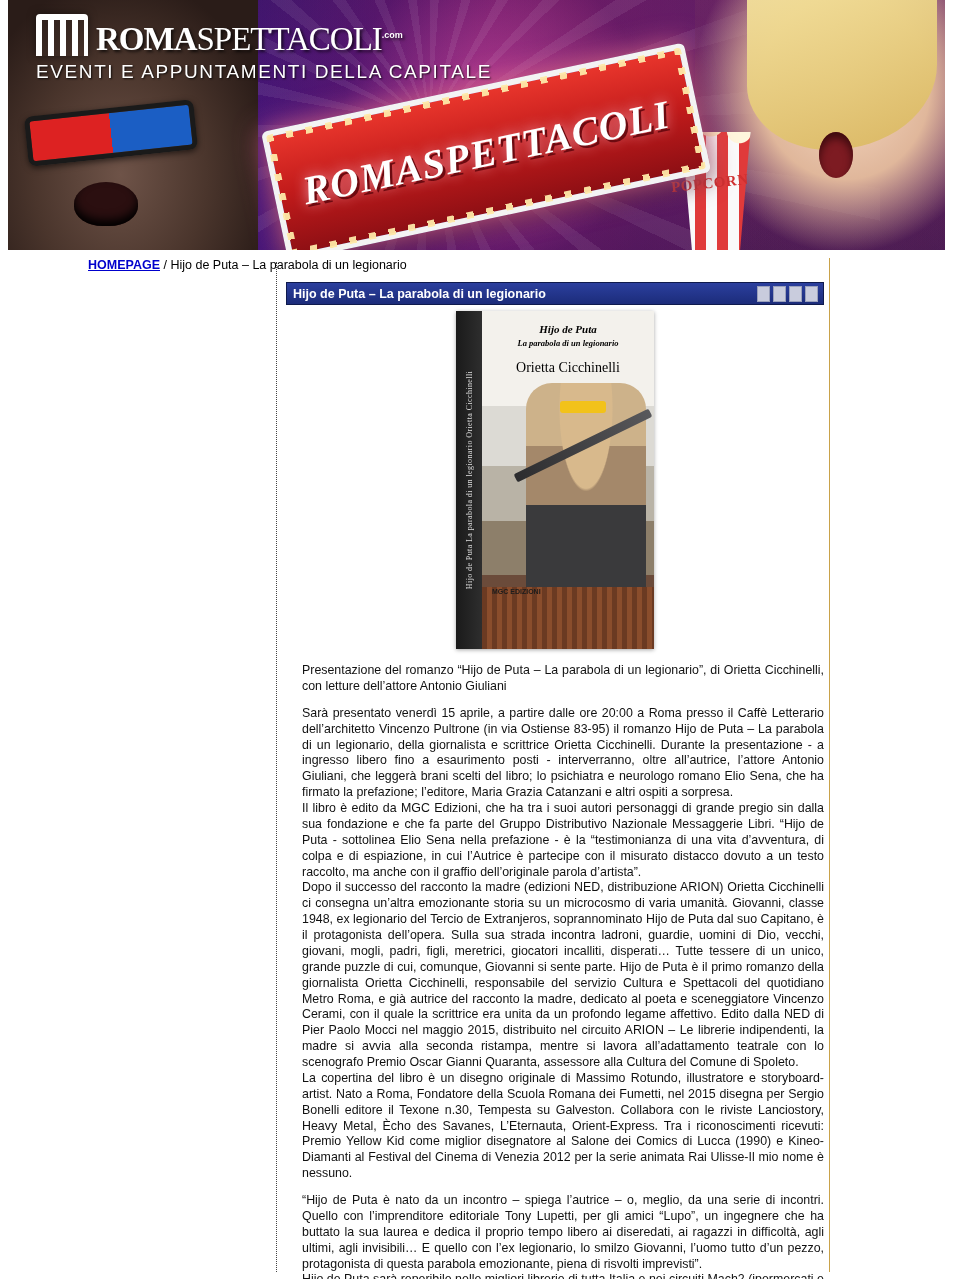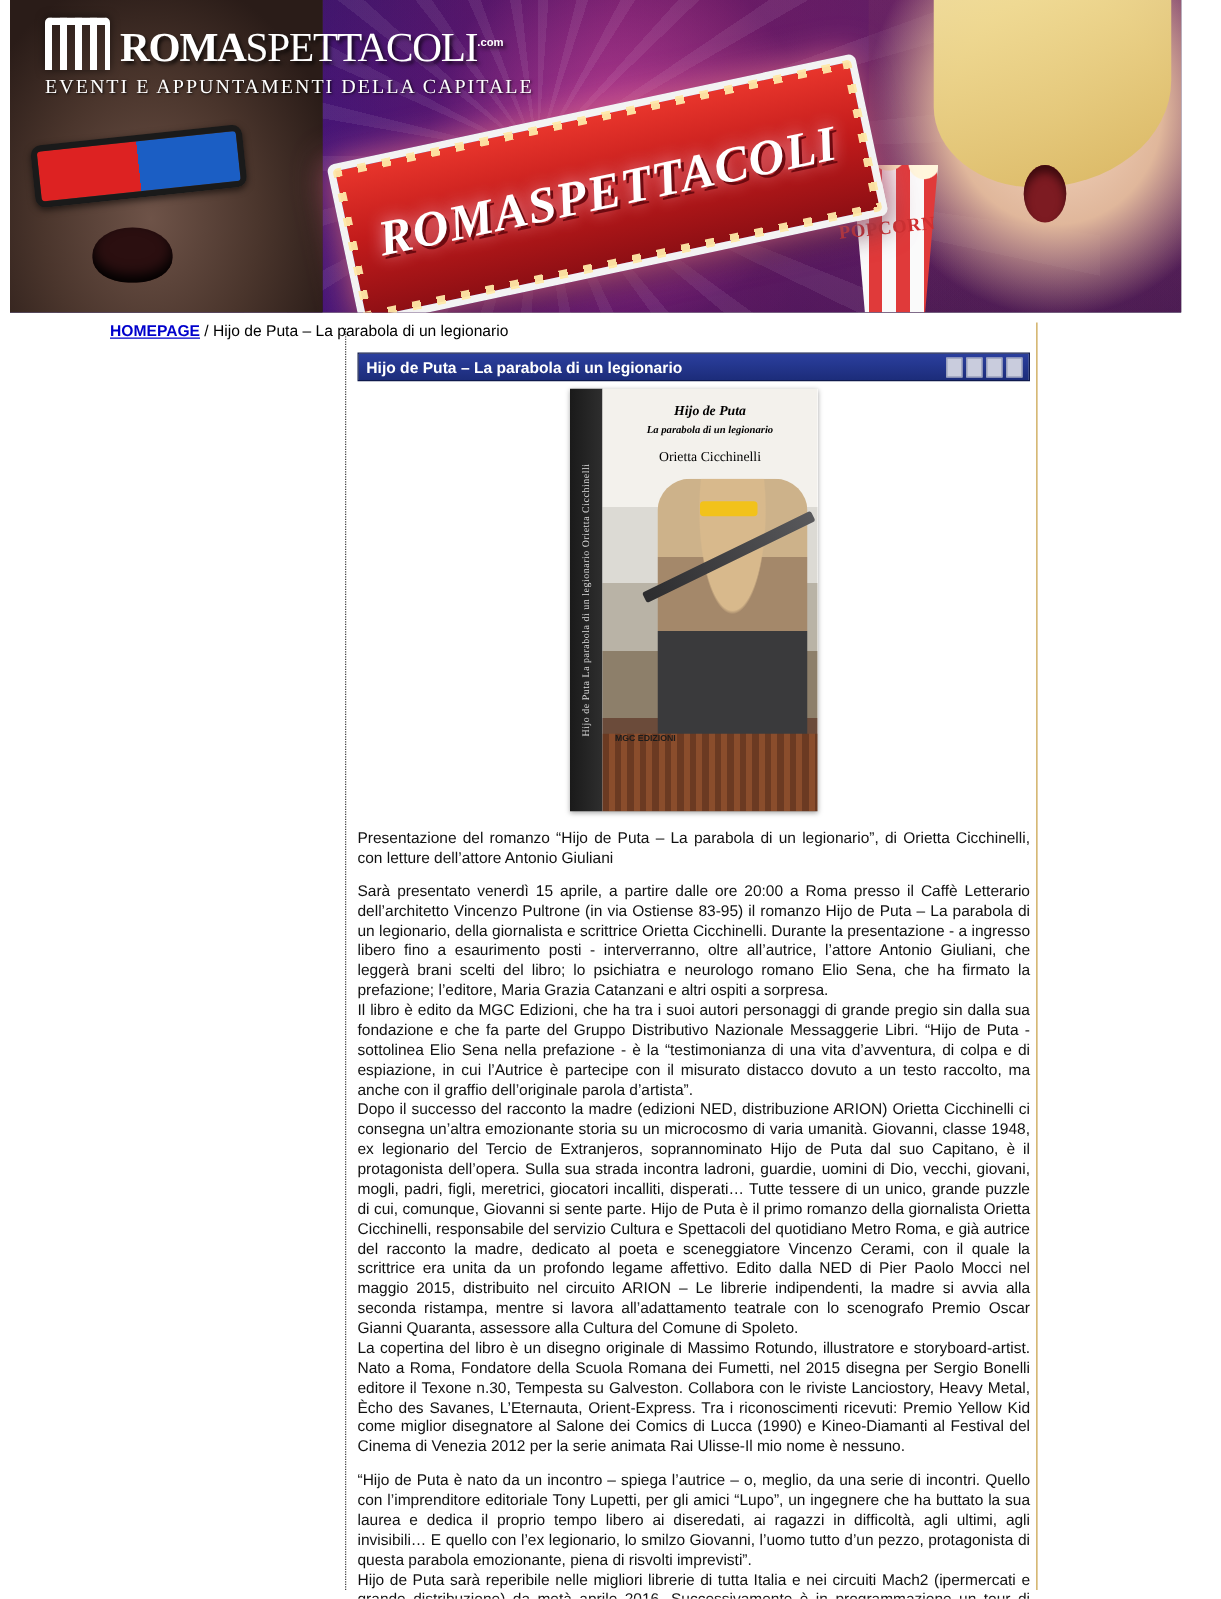--- a/index.html
+++ b/index.html
@@ -194,22 +194,22 @@
   }
   .logo-text .light { font-weight: normal; }
   .logo-dotcom {
     font-family: "Liberation Sans", sans-serif;
     font-size: 9px;
     vertical-align: super;
     letter-spacing: 0;
   }
   .logo-sub {
     margin-top: 5px;
-    font-family: Liberation Serif, serif;
-    font-size: 16px;
+    font-family: Liberation Sans, sans-serif;
+    font-size: 19px;
     letter-spacing: 1.6px;
     text-shadow: 1px 1px 2px rgba(0,0,0,.8);
   }
 
   
   .breadcrumb {
     margin: 8px 0 0 88px;
     font-size: 12.5px;
     color: #000;
   }
@@ -308,21 +308,21 @@
     margin-top: 3px;
     font-family: "Liberation Serif", serif;
     font-size: 8.5px;
     font-style: italic;
     font-weight: bold;
   }
   .cover-front .ct3 {
     text-align: center;
     margin-top: 12px;
     font-family: "Liberation Serif", serif;
-    font-size: 11px;
+    font-size: 14px;
   }
   .cover-figure {
     position: absolute;
     left: 44px; top: 72px;
     width: 120px; height: 210px;
     background:
       radial-gradient(ellipse at 50% 12%, #d8b98c 0 26px, transparent 27px),
       linear-gradient(180deg,#cdb28a 0 30%, #a4886a 30% 58%, #3a3a3c 58% 100%);
     border-radius: 26px 26px 6px 6px;
   }
@@ -358,21 +358,21 @@
     color: #1c1c1c;
   }
 
   .body-text {
     margin-top: 14px;
     font-size: 12.4px;
     line-height: 1.28;
     text-align: justify;
     color: #111;
   }
-  .body-text p { margin: 0 0 11px 0; }
+  .body-text p { margin: 0 0 11px 16px; }
   .body-text p.tight { margin-bottom: 0; }
 </style>
 </head>
 <body>
 
 <div class="banner">
   <div class="banner-bg"></div>
   <div class="banner-rays"></div>
 
   <div class="banner-man"></div>

